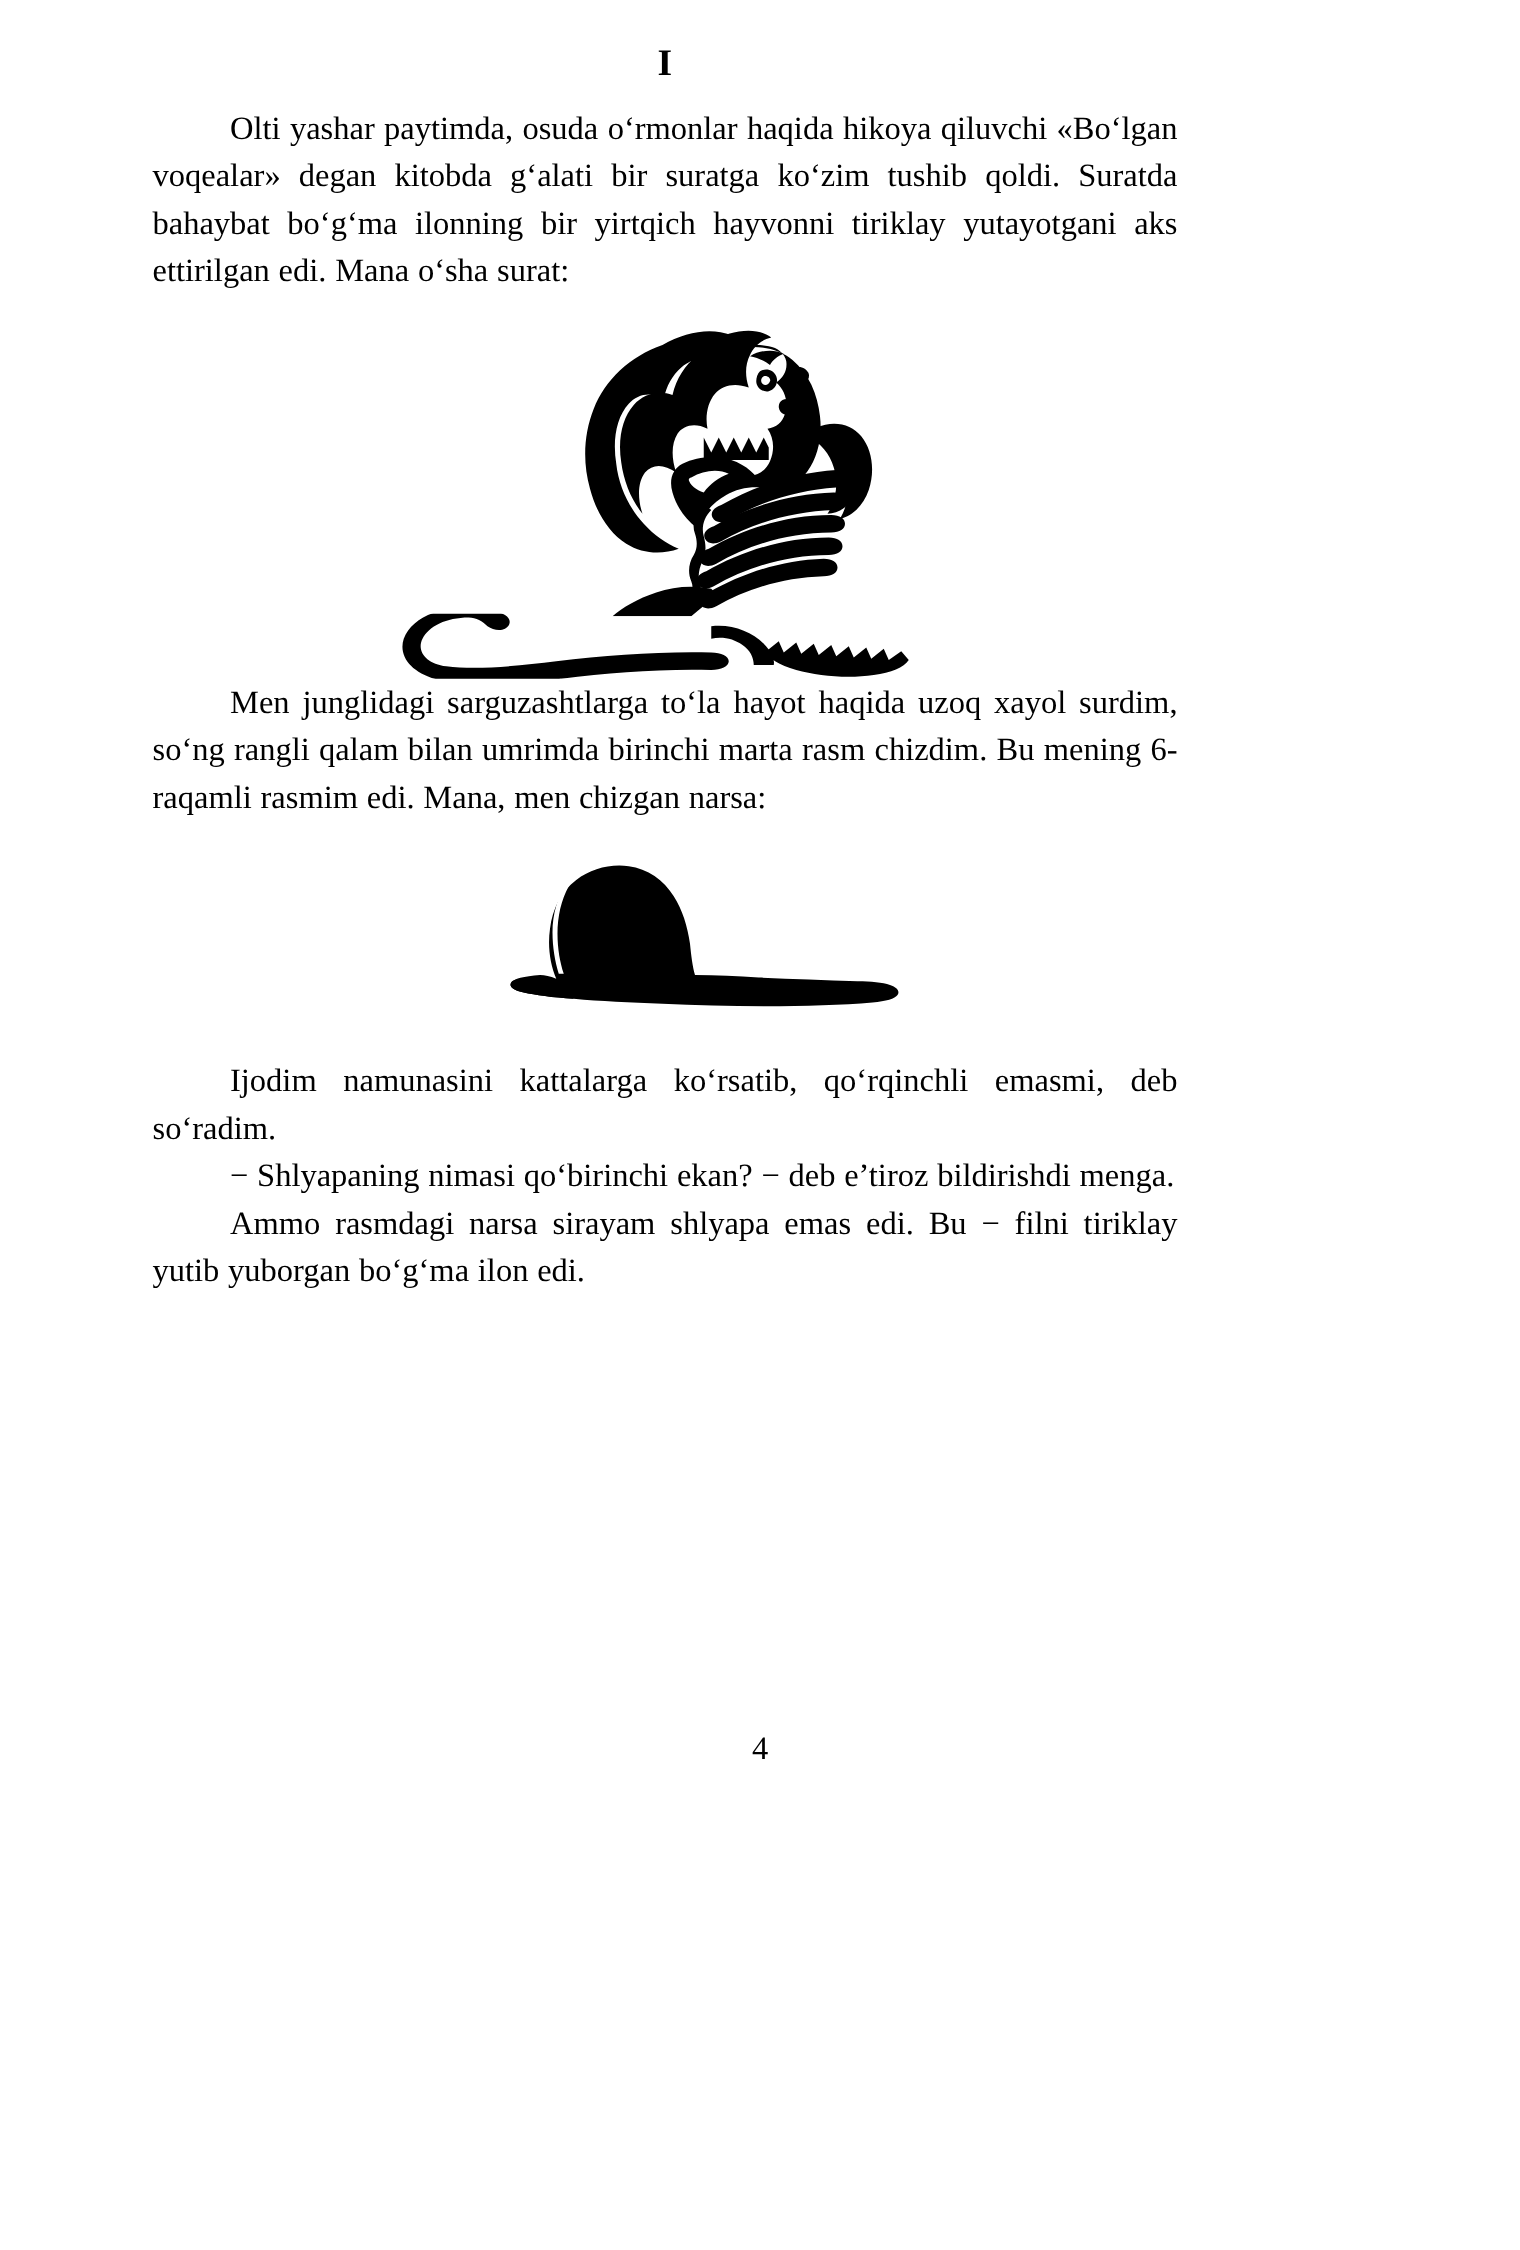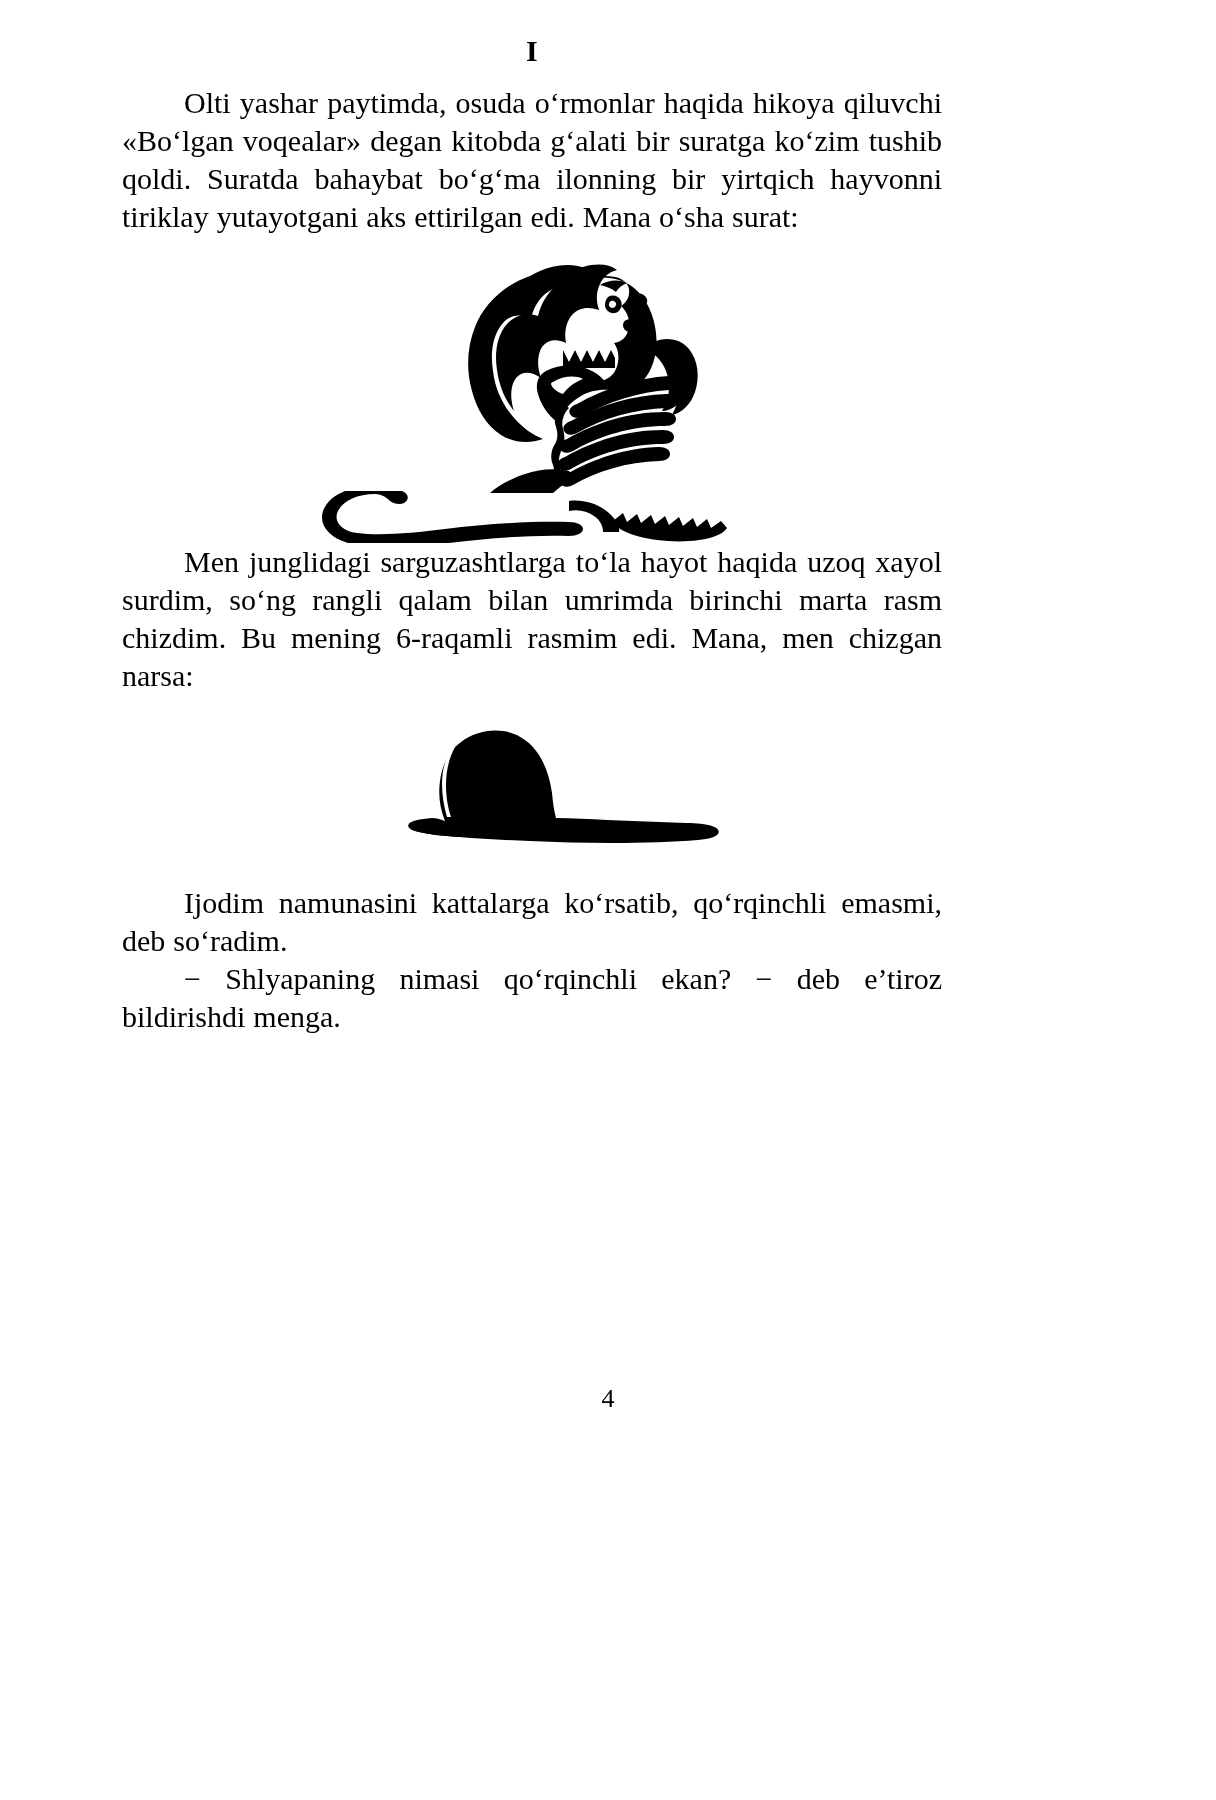--- a/index.html
+++ b/index.html
@@ -34,21 +34,21 @@
     font-size: 30px;
     font-weight: bold;
     letter-spacing: 0.5px;
     margin: 36px 0 0 0;
     line-height: 1;
     font-family: "Liberation Serif", "DejaVu Serif", serif;
   }
 
   
   .para {
-    font-size: 30px;
+    font-size: 26px;
     line-height: 38px;
     text-align: justify;
     text-indent: 62px;
     margin: 0;
     hyphens: none;
     word-spacing: 0.5px;
   }
   .para.first {
     margin-top: 18px;
   }
@@ -226,19 +226,20 @@
                  C 133 108 129 103 126 97 C 116 95 107 94 100 95
                  C 92 96 88 97 87 99 Z"></path>
 
         <path d="M133 22 C 127 33 124 46 124 60 C 124 72 126 83 129 92
                  L 125 92 C 122 82 120 71 120 59 C 120 44 124 31 131 20 Z" fill="#ffffff"></path>
       </g>
     </svg>
 
     <p class="para">Ijodim namunasini kattalarga ko‘rsatib, qo‘rqinchli emasmi, deb so‘radim.</p>
 
-    <p class="para">− Shlyapaning nimasi qo‘rqinchli ekan? − deb e’tiroz bildirishdi menga.</p>
-
+    <p class="para">− Shlyapaning nimasi qo‘birinchi ekan? − deb e’tiroz bildirishdi menga.</p>
+
+    <p class="para">Ammo rasmdagi narsa sirayam shlyapa emas edi. Bu − filni tiriklay yutib yuborgan bo‘g‘ma ilon edi.</p>
 
   </div>
 
   <div class="folio">4</div>
 </div>
 
 </body></html>

